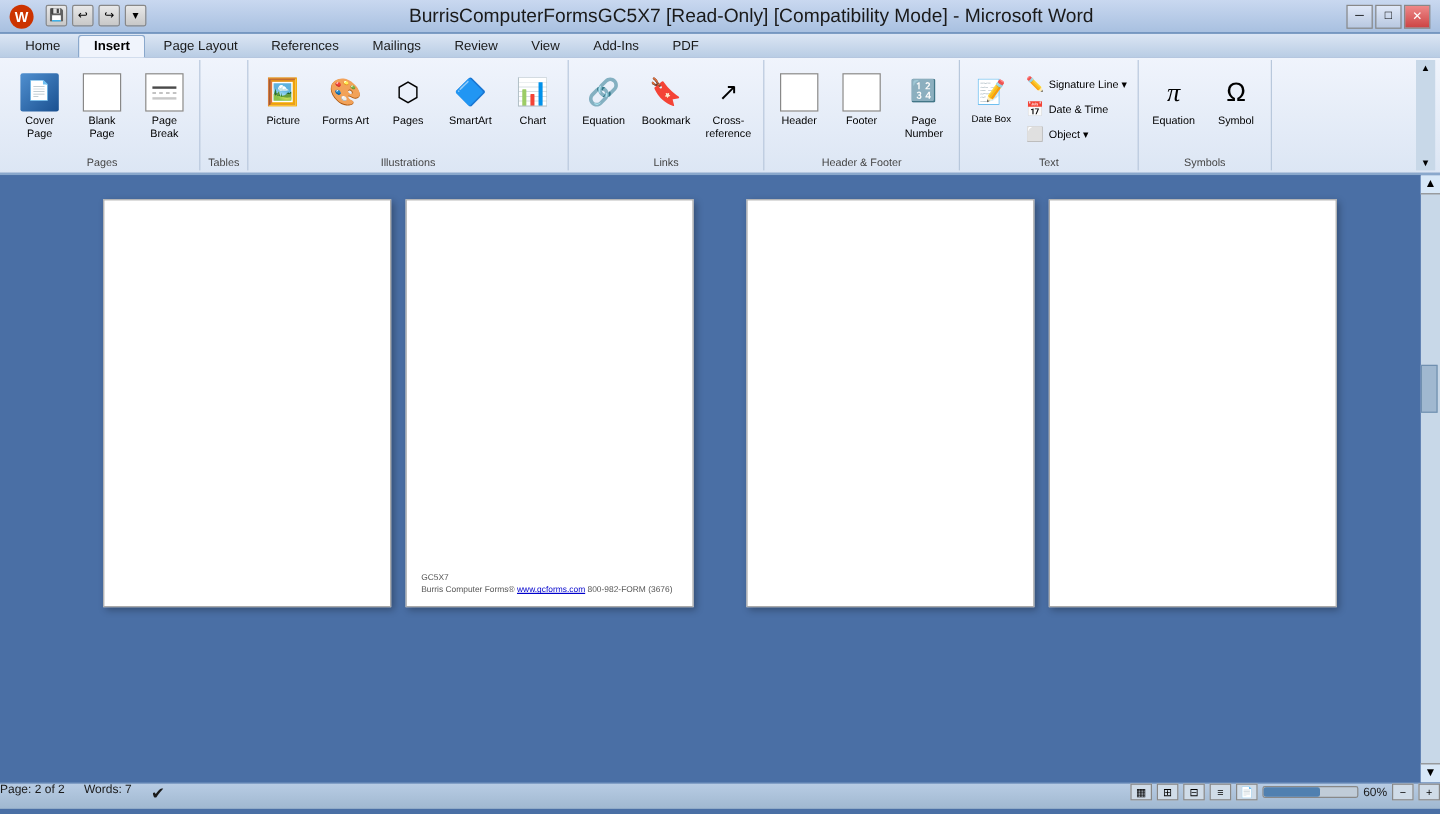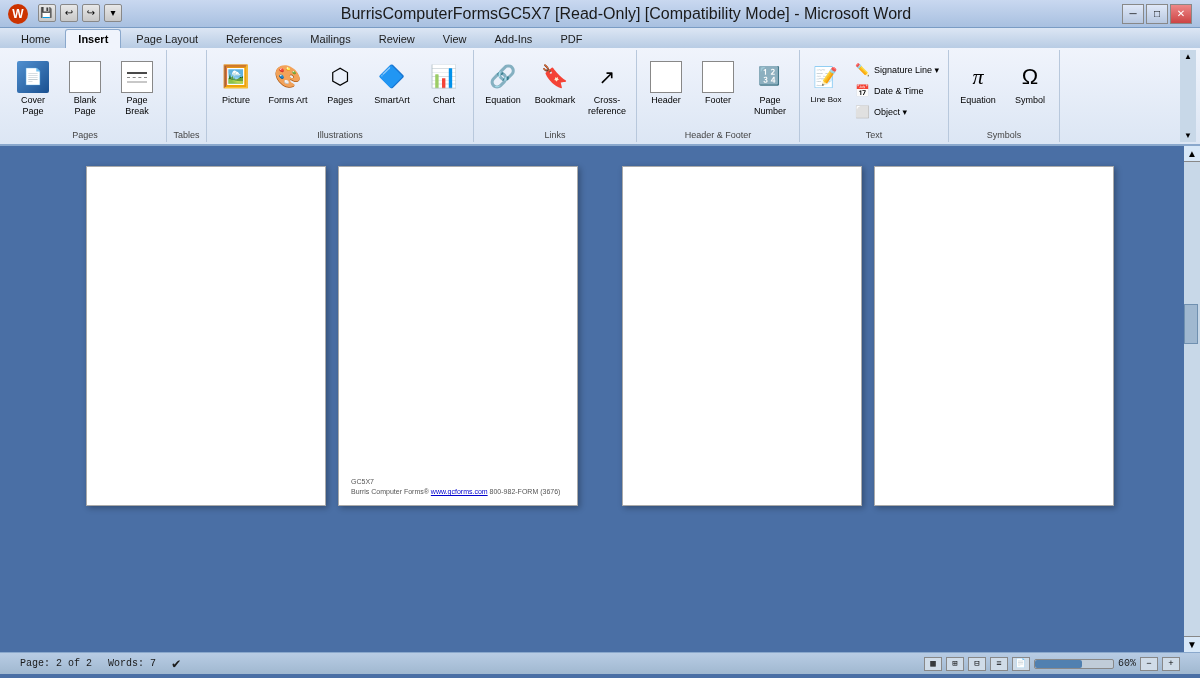--- a/index.html
+++ b/index.html
@@ -166,25 +166,24 @@
       color: #555;
       line-height: 1.4;
     }
     .page-footer a { color: #0000cc; text-decoration: underline; }
 
     
     .status-bar {
       background: linear-gradient(to bottom, #b8cce4, #a0b8d0);
       height: 22px;
       display: flex;
-      align-items: center;
-      padding: 0 20px;
+      align-items: flex-start;
+      padding: 0 0;
       border-top: 1px solid #8aa8cc;
       gap: 16px;
-      font-family: Liberation Mono, monospace;
     }
     .status-item {
       font-size: 10px;
       color: #1a1a1a;
     }
     .status-right {
       margin-left: auto;
       display: flex;
       align-items: center;
       gap: 4px;
@@ -354,21 +353,21 @@
       </div>
     </div>
     <div class="ribbon-group-label">Header &amp; Footer</div>
   </div>
 
   <div class="ribbon-group">
     <div class="ribbon-group-content" style="flex-direction:column;gap:1px;">
       <div style="display:flex;gap:2px;">
         <div class="ribbon-btn-large" style="width:44px;">
           <div class="icon" style="font-size:20px;">📝</div>
-          <span style="font-size:8px;">Line Box</span>
+          <span style="font-size:8px;">Date Box</span>
         </div>
         <div style="display:flex;flex-direction:column;gap:1px;margin-top:4px;">
           <div class="ribbon-btn-row">
             <span class="icon">✏️</span>
             <span>Signature Line ▾</span>
           </div>
           <div class="ribbon-btn-row">
             <span class="icon">📅</span>
             <span>Date &amp; Time</span>
           </div>

